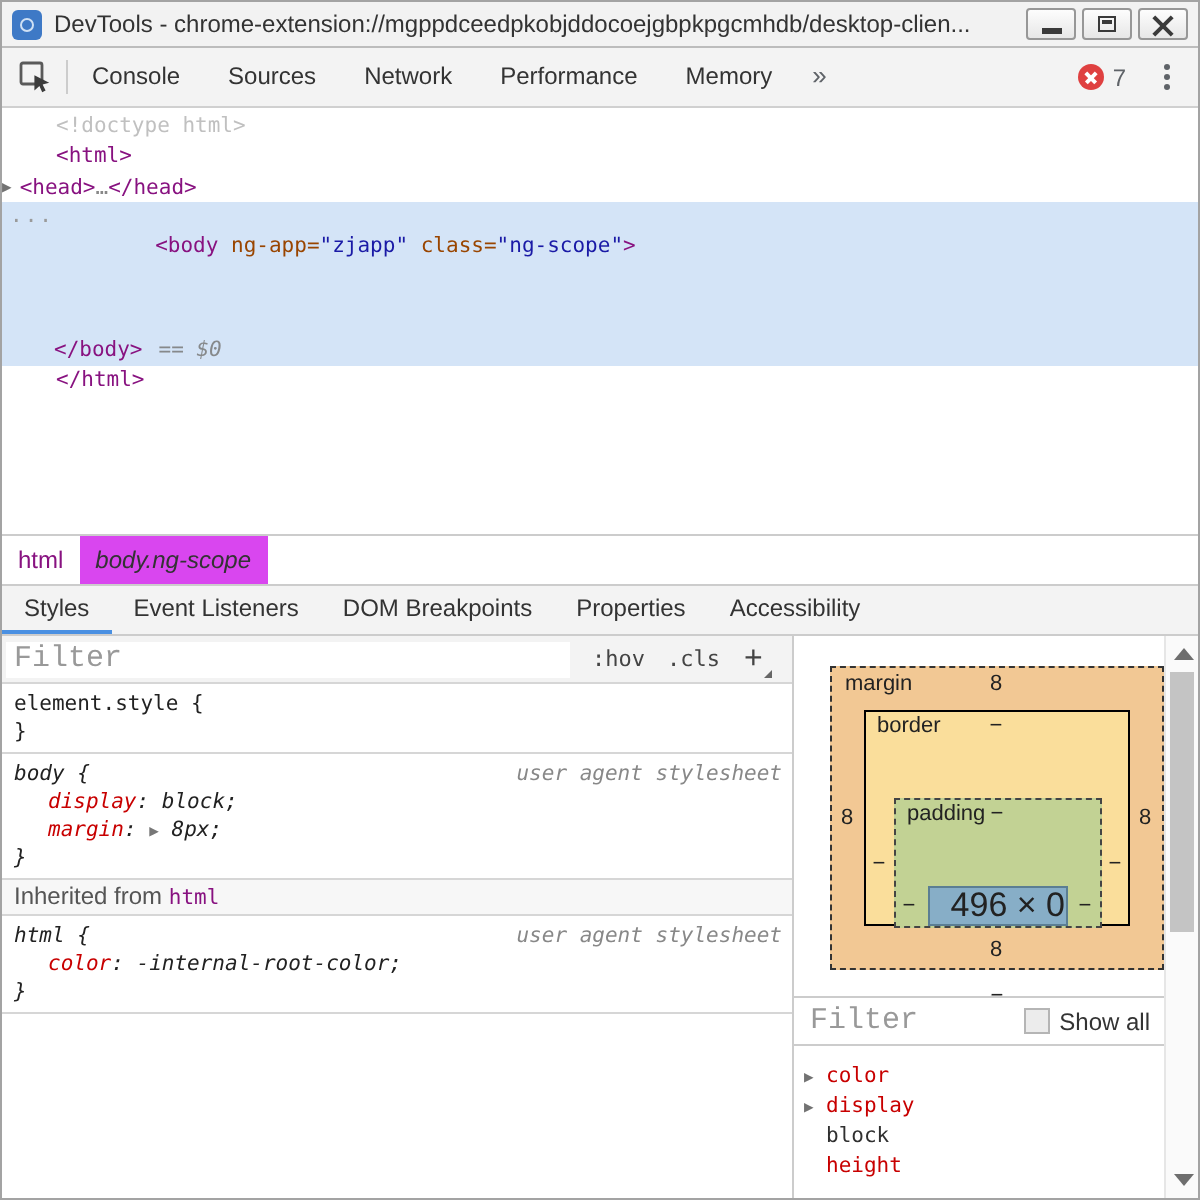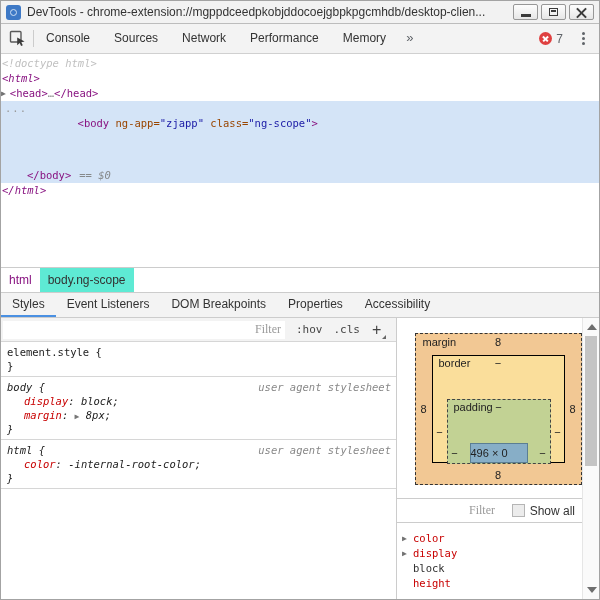--- a/index.html
+++ b/index.html
@@ -46,56 +46,56 @@
   .error-badge::after { transform:rotate(-45deg); }
   .error-count { font-size:12px; color:#5f6368; margin:0 8px 0 4px; }
   .menu-dots { display:flex; flex-direction:column; gap:2px; padding:0 10px; align-items:center; }
   .menu-dots i { width:3px; height:3px; border-radius:50%; background:#5f6368; }
 
   
   .elements-panel { height:213px; flex:none; background:#fff; overflow:hidden;
         font-family:"DejaVu Sans Mono","Liberation Mono",monospace; font-size:10.5px; color:#303030;
         padding-top:2px; }
   .code-line { height:15px; line-height:15px; white-space:pre; }
-  .indent0 { padding-left:1px;font-style:italic; }
+  .indent0 { padding-left:27px; }
   .tok-tag { color:#881280; }
   .tok-attr { color:#994500; }
   .tok-val { color:#1a1aa6; }
   .tok-gray { color:#c0c0c0; }
   .tok-ellipsis { color:#888; }
   .tok-hint { color:#86898b; font-style:italic; margin-left:8px; }
   .disclosure { color:#727272; font-size:8px; margin-right:4px; vertical-align:1px; }
   .head-line { }
   .selected-block { background:#d4e4f7; }
   .body-open { padding-left:26px; position:relative; }
   .gutter-dots { position:absolute; left:4px; top:0; color:#9a9a9a; letter-spacing:1px; }
   .sel-spacer { height:52px; }
   .body-close { padding-left:26px; }
 
   
   .breadcrumb { height:25px; flex:none; border-top:1px solid #ccc; background:#fff;
                 display:flex; align-items:stretch; font-size:12px; }
   .crumb { display:flex; align-items:center; padding:0 8px; white-space:nowrap; }
   .crumb-html { color:#881280; }
-  .crumb-selected { background:#5eead4; color:#333; }
+  .crumb-selected { background:#d946ef; color:#333;font-style:italic; }
 
   
   .sidebar-tabs { height:26px; flex:none; background:#f3f3f3; border-top:1px solid #ccc;
                   border-bottom:1px solid #ccc; display:flex; font-size:12px; color:#333; }
   .side-tab { padding:0 11px; display:flex; align-items:center; border-bottom:2px solid transparent; white-space:nowrap; }
   .side-tab.selected { border-bottom-color:#4a90e2; }
 
   
   .split { flex:1; display:flex; min-height:0; }
 
   
   .styles-pane { width:396px; flex:none; border-right:1px solid #ccc; overflow:hidden; background:#fff; }
   .styles-toolbar { height:24px; background:#f3f3f3; border-bottom:1px solid #d6d6d6;
                     display:flex; align-items:center; }
-  input { font-family:Liberation Serif, serif; font-size:12px; border:none; outline:none; color:#333;text-align:right; }
+  input { font-family:Liberation Mono, monospace; font-size:15px; border:none; outline:none; color:#333; }
   input::placeholder { color:#999; }
   .filter-input { margin-left:2px; width:282px; height:18px; padding:0 4px; background:#fff; }
   .tool-toggle { font-family:"DejaVu Sans Mono",monospace; font-size:11px; color:#444; margin-left:11px; }
   .plus-btn { font-size:16px; color:#444; margin:0 10px 0 12px; position:relative; line-height:16px; }
   .plus-btn::after { content:""; position:absolute; right:-5px; bottom:-1px;
                      border-left:4px solid transparent; border-bottom:4px solid #666; }
   .rule { border-bottom:1px solid #d6d6d6; padding:3px 2px 3px 6px; position:relative;
           font-family:"DejaVu Sans Mono","Liberation Mono",monospace; font-size:10.5px; color:#222; }
   .rule-line, .prop-line { height:14px; line-height:14px; white-space:pre; }
   .prop-line { padding-left:17px; }
@@ -113,22 +113,22 @@
 
   .bm-margin, .bm-border, .bm-padding { display:flex; flex-direction:column; font-size:11px; color:#222; }
   .bm-top, .bm-bot { height:15px; line-height:15px; flex:none; text-align:center; position:relative; }
   .bm-label { position:absolute; left:6px; top:0; }
   .bm-mid { flex:1; display:flex; align-items:center; }
   .bm-side { width:14px; flex:none; text-align:center; }
   .bm-margin { width:167px; height:152px; margin:15px auto 0; background:#f2c894; border:1px dashed #333; padding:1px; }
   .bm-border { width:133px; height:108px; margin:0 auto; background:#fade9b; border:1px solid #000; flex:1 0 auto; }
   .bm-mid > .bm-border, .bm-mid > .bm-padding { flex:none; margin:0 auto;gap:28px; }
   .bm-padding { width:104px; height:65px; background:#c2d294; border:1px dashed #444; }
-  .bm-content { width:58px; height:20px; margin:0 auto; background:#87aec7; border:1px solid #5b7e93;
-                text-align:left; line-height:18px; font-size:11px; color:#222; }
+  .bm-content { width:70px; height:20px; margin:0 auto; background:#87aec7; border:1px solid #5b7e93;
+                text-align:right; line-height:18px; font-size:17px; color:#222; }
 
   .computed-toolbar { height:25px; border-top:1px solid #ccc; border-bottom:1px solid #ccc;
                       display:flex; align-items:center; padding:0 0 0 8px; background:#fff; }
   .computed-filter { width:90px; background:transparent; padding:0; }
   .show-all { margin-left:auto; margin-right:24px; display:flex; align-items:center; gap:5px;
               font-size:12px; color:#333; }
   .checkbox { width:13px; height:13px; background:#ececec; border:1px solid #b5b5b5; flex:none; }
 
   .computed-list { padding:8px 0 0 0; font-family:"DejaVu Sans Mono","Liberation Mono",monospace;
                    font-size:10.5px; overflow:hidden; }
@@ -238,20 +238,21 @@
       </div>
 
       <div class="rule ua">
         <span class="origin">user agent stylesheet</span>
         <div class="rule-line"><span class="selector">body</span> <span>{</span></div>
         <div class="prop-line"><span class="prop-name">display</span><span>: block;</span></div>
         <div class="prop-line"><span class="prop-name">margin</span><span>: </span><span class="expand-arrow">▶</span><span> 8px;</span></div>
         <div class="rule-line"><span>}</span></div>
       </div>
 
+      <div class="inherited-bar"><span>Inherited from </span><span class="node-link">html</span></div>
 
       <div class="rule ua">
         <span class="origin">user agent stylesheet</span>
         <div class="rule-line"><span class="selector">html</span> <span>{</span></div>
         <div class="prop-line"><span class="prop-name">color</span><span>: -internal-root-color;</span></div>
         <div class="rule-line"><span>}</span></div>
       </div>
     </div>
 
     <div class="right-pane">

